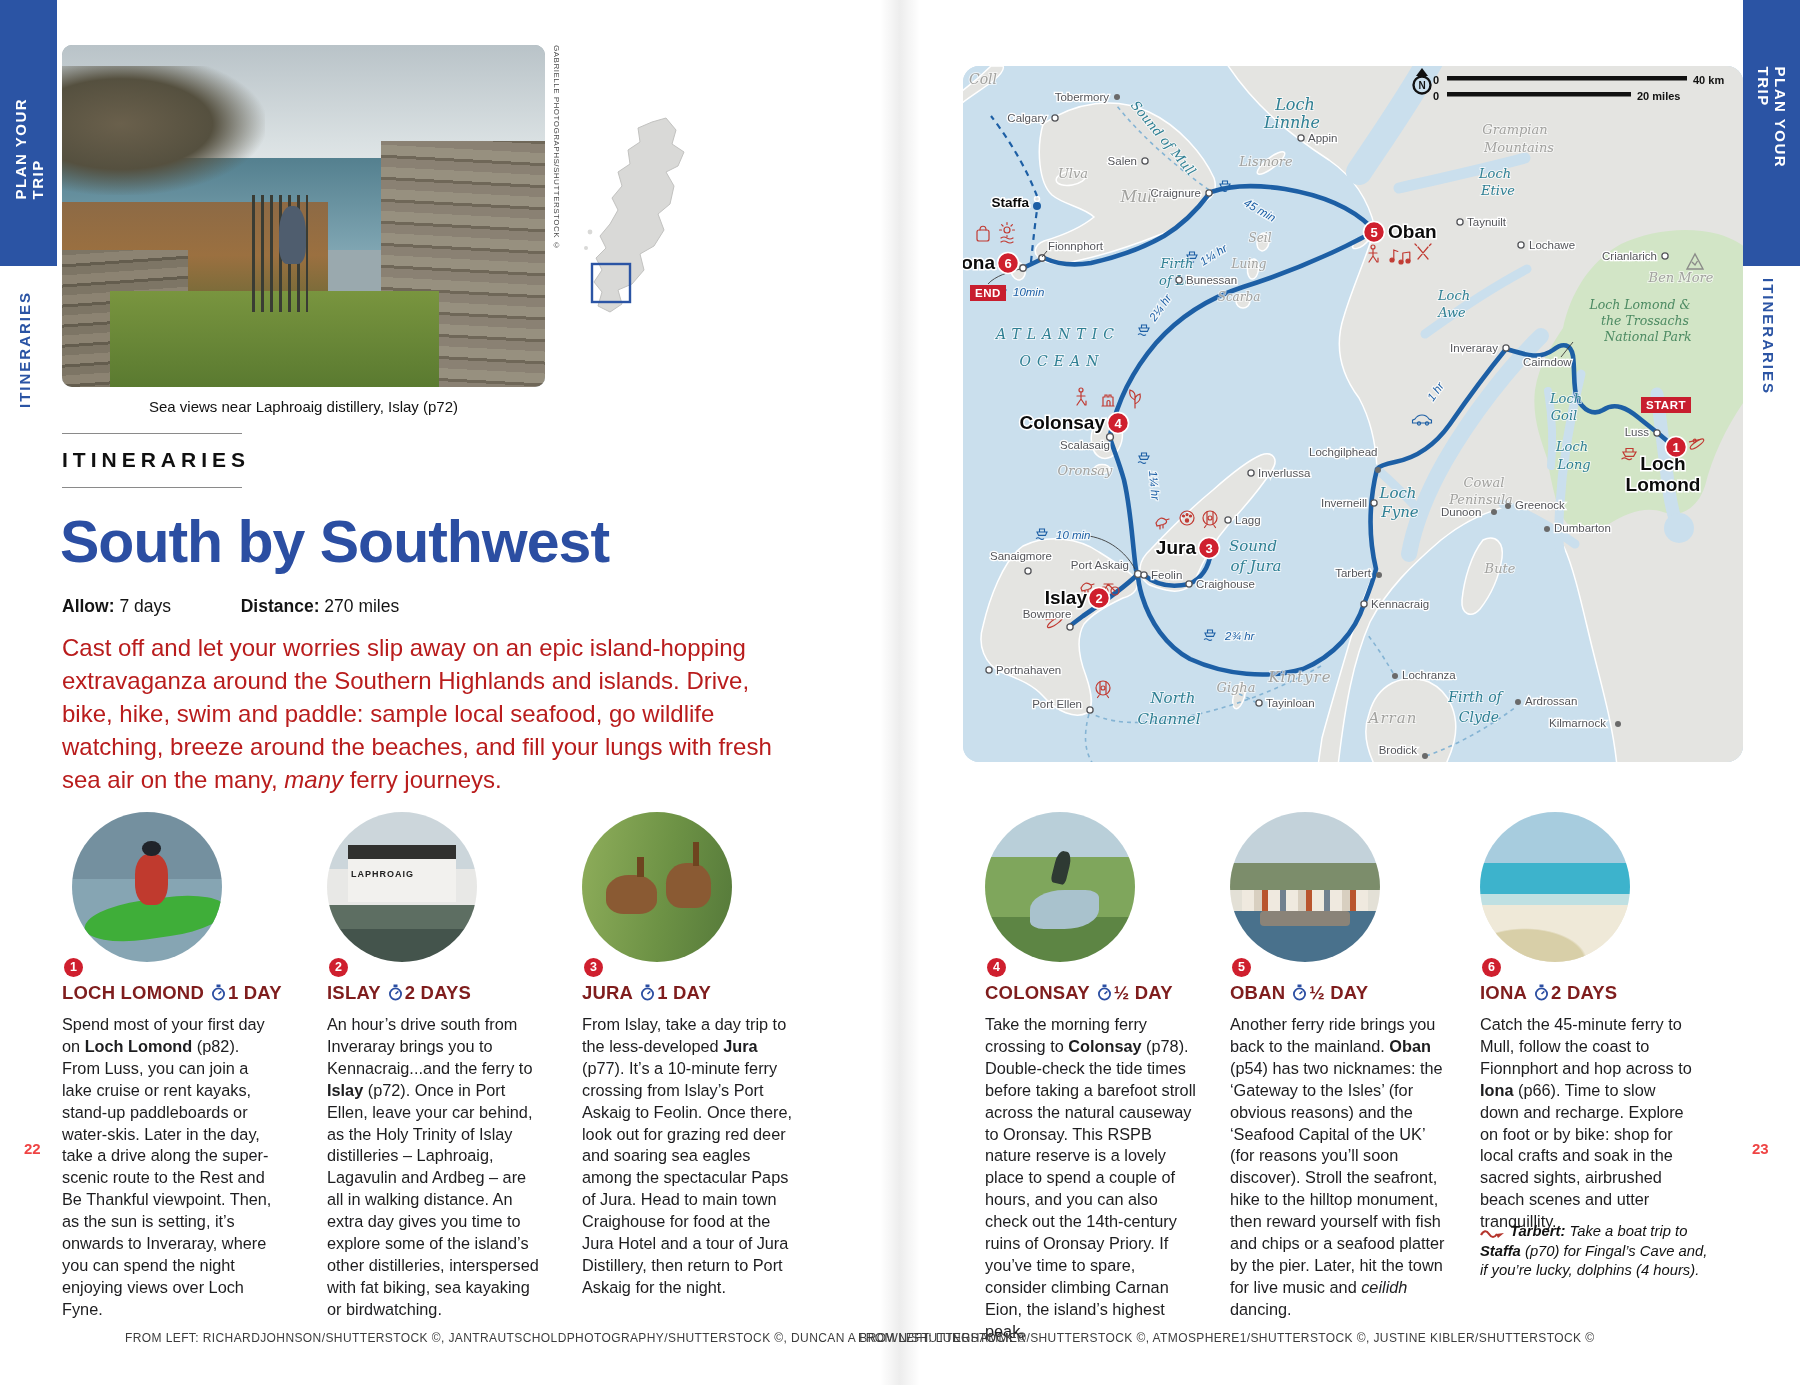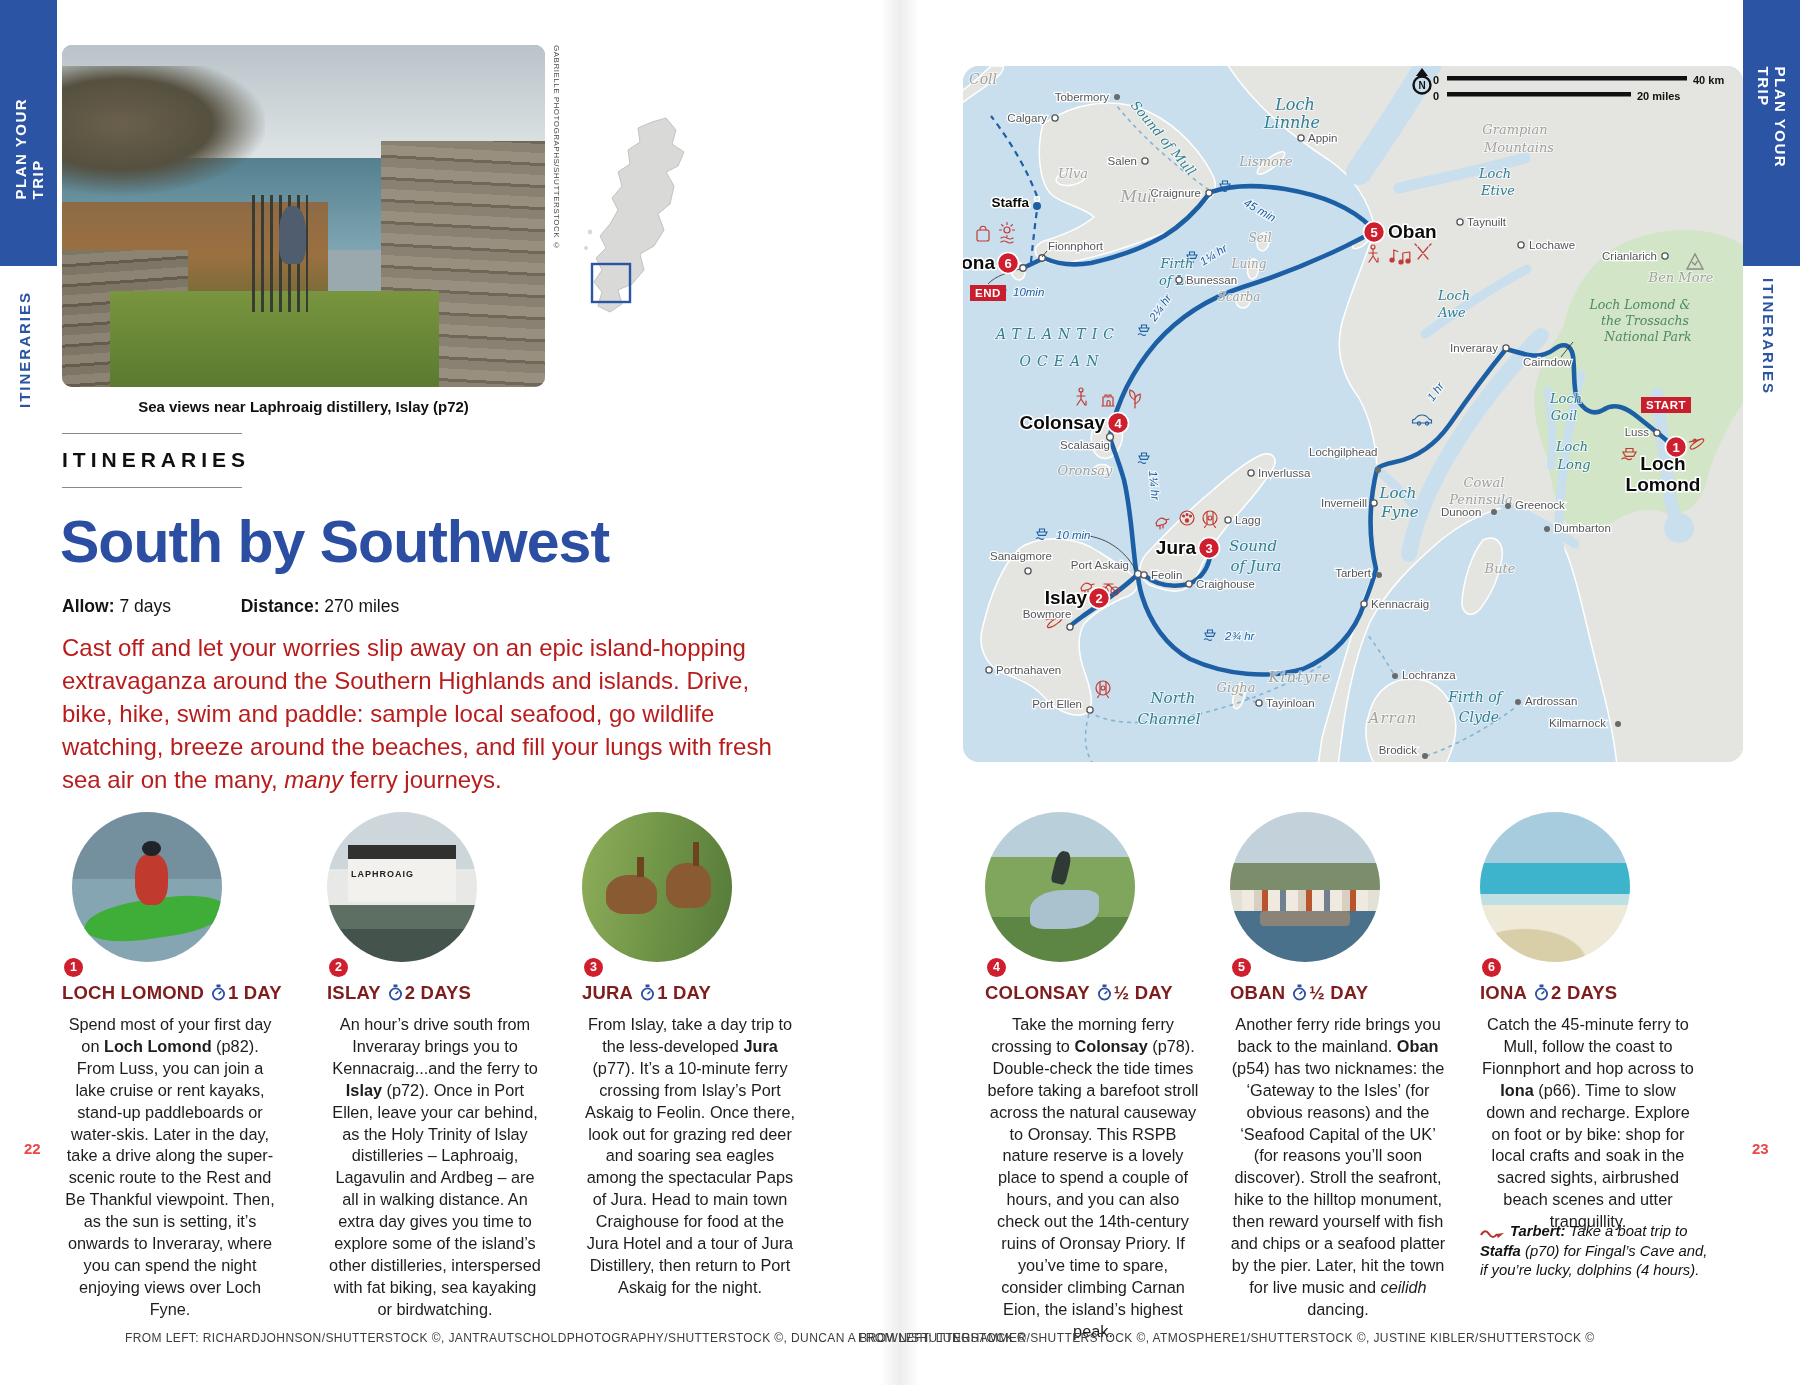--- a/index.html
+++ b/index.html
@@ -28,37 +28,37 @@
   #hero .wall-l{position:absolute;left:0;top:60%;width:26%;height:40%;
      background:repeating-linear-gradient(-4deg,#7d7565 0 8px,#645d4e 8px 11px,#8c8372 11px 20px);}
   #hero .grass{position:absolute;left:10%;top:72%;width:68%;height:28%;
      background:linear-gradient(#79953f,#5a7a30);}
   #hero .gate{position:absolute;left:38%;top:44%;width:13%;height:34%;
      background:repeating-linear-gradient(90deg,transparent 0 6px,#3a3c34 6px 9px);}
   #hero .figure{position:absolute;left:45%;top:47%;width:5.5%;height:17%;border-radius:45% 45% 30% 30%;
      background:#4f5d6e;}
   .photo-credit-vert{left:552px;top:45px;font-size:8px;letter-spacing:.5px;color:#4a4a4a;
      writing-mode:vertical-rl;}
-  .caption{left:62px;top:398px;width:483px;text-align:center;font-weight:bold;font-size:15px;color:#111;}
+  .caption{left:62px;top:398px;width:483px;text-align:center;font-weight:normal;font-size:15px;color:#111;}
   
   #locator{left:578px;top:112px;}
   
   .kicker-rule{left:62px;width:180px;height:0;border-top:1.6px solid #8a8a8a;}
   .kicker{left:62px;top:448px;font-size:21px;font-weight:bold;letter-spacing:5px;color:#101010;}
   .title{left:60px;top:508px;font-size:59px;font-weight:bold;letter-spacing:-1px;color:#2b4ea2;}
   .meta-line{left:62px;top:596px;font-size:17.5px;color:#141414;}
   .meta-line b{font-weight:bold;}
   .intro{left:62px;top:631px;width:714px;font-size:24px;line-height:1.38;color:#b91c1c;}
   
   .pcircle{width:150px;height:150px;border-radius:50%;overflow:hidden;top:812px;background:#7e9aa8;}
   .badge{width:19px;height:19px;border-radius:50%;background:#cf1f2e;color:#fff;font-weight:bold;
          font-size:12.5px;text-align:center;line-height:19px;top:958px;}
   .stop-head{top:982px;font-size:18.5px;font-weight:bold;color:#7f1d1d;letter-spacing:.2px;white-space:nowrap;}
   .stop-head svg{vertical-align:-2px;margin:0 2px 0 7px;}
-  .stop-body{top:1014px;width:216px;font-size:16.3px;line-height:1.345;color:#1d1d1f;text-align:center;}
+  .stop-body{top:1014px;width:216px;font-size:16.3px;line-height:1.345;color:#1d1d1f;}
   .detour{top:1222px;width:232px;font-size:14.8px;line-height:1.32;font-style:italic;color:#121212;}
   .detour .dlabel{font-weight:bold;}
   .detour svg{vertical-align:-3px;margin-right:4px;}
   
   .ph-kayak{background:linear-gradient(#74909f 0 45%,#86a5b3 45% 100%);}
   .ph-kayak i{position:absolute;left:8%;top:58%;width:95%;height:26%;background:#3fae39;border-radius:50%/60%;transform:rotate(-8deg);}
   .ph-kayak u{position:absolute;left:42%;top:28%;width:22%;height:34%;background:#c03a2e;border-radius:40%;}
   .ph-kayak u:before{content:"";position:absolute;left:22%;top:-26%;width:56%;height:30%;border-radius:50%;background:#20242a;}
   .ph-dist{background:linear-gradient(#ccd6db 0 38%,#e8e8e6 38% 62%,#5d6e62 62% 78%,#44544c 78% 100%);}
   .ph-dist i{position:absolute;left:14%;top:30%;width:72%;height:30%;background:#f2f1ee;}

